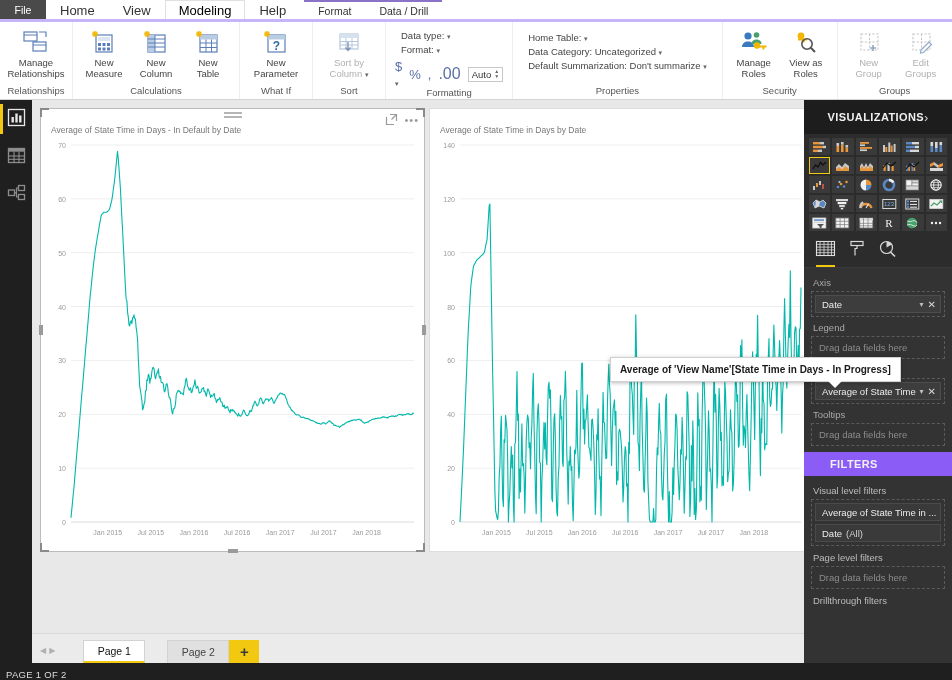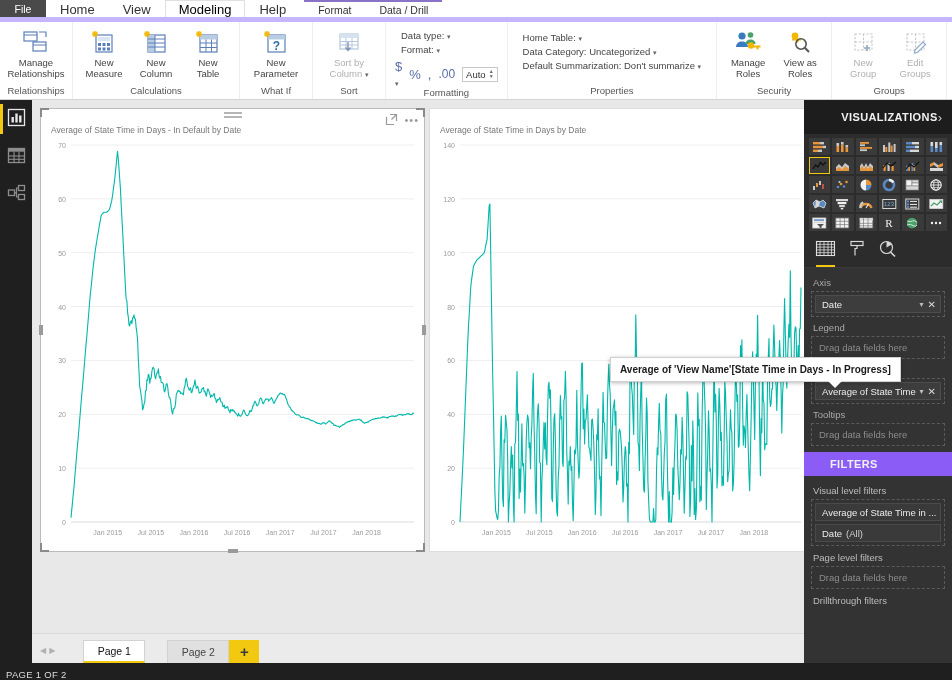--- a/index.html
+++ b/index.html
@@ -6,21 +6,21 @@
   html, body {
     width: 952px; height: 680px;
     font-family: "Liberation Sans", sans-serif;
     background: #fff; overflow: hidden;
   }
   #app { position: relative; width: 952px; height: 680px; }
 
   
   .ribbon-tabs {
     height: 22px; background: #fff; display: flex; align-items: stretch;
-    border-bottom: 5px solid #c4b5fd; position: relative;
+    border-bottom: 3px solid #c4b5fd; position: relative;
   }
   .tab-file {
     width: 46px; background: #4a4a4a; color: #fff; font-size: 10.5px;
     display: flex; align-items: center; justify-content: center; cursor: pointer;
   }
   .tab {
     padding: 0 13px; font-size: 13px; color: #333; display: flex;
     align-items: center; cursor: pointer; border: 1px solid transparent;
     border-bottom: none; position: relative;
   }
@@ -108,21 +108,21 @@
   .mid-l { left: -2px; top: 50%; width: 4px; height: 10px; margin-top: -5px; }
   .mid-r { right: -2px; top: 50%; width: 4px; height: 10px; margin-top: -5px; }
   .mid-b { bottom: -2px; left: 50%; margin-left: -5px; }
 
   
   .rightpane {
     position: absolute; right: 0; top: 100px; width: 148px; bottom: 0;
     background: #252525; color: #e6e6e6; display: flex; flex-direction: column;
   }
   .pane-hdr {
-    height: 34px; display: flex; align-items: center; justify-content: flex-end;
+    height: 34px; display: flex; align-items: center; justify-content: center;
     padding: 0 10px; background: #1d1d1d;
   }
   .pane-hdr .t { font-size: 11px; letter-spacing: .4px; color: #f0f0f0; font-weight: bold; }
   .chev { color: #cfcfcf; font-size: 13px; cursor: pointer; }
 
   .vizgrid {
     display: grid; grid-template-columns: repeat(6, 1fr);
     gap: 2px; padding: 4px 5px 5px; background: #2c2c2c;
   }
   .vizcell {
@@ -363,21 +363,21 @@
           <div class="propline">
             <span>Data type:</span> <span class="caret">▾</span>
           </div>
           <div class="propline">
             <span>Format:</span> <span class="caret">▾</span>
           </div>
           <div class="fmt-row">
             <span class="fmt-sym"><span>$</span> <span class="caret">▾</span></span>
             <span class="fmt-sym">%</span>
             <span class="fmt-sym">,</span>
-            <span class="fmt-sym" style="font-size:12px">.00</span>
+            <span class="fmt-sym" style="font-size:16px">.00</span>
             <span class="auto-box">
               <span>Auto</span>
               <span class="spin">
                   <span>▲</span>
                   <span>▼</span>
                 </span>
             </span>
           </div>
         </div>
       </div>

